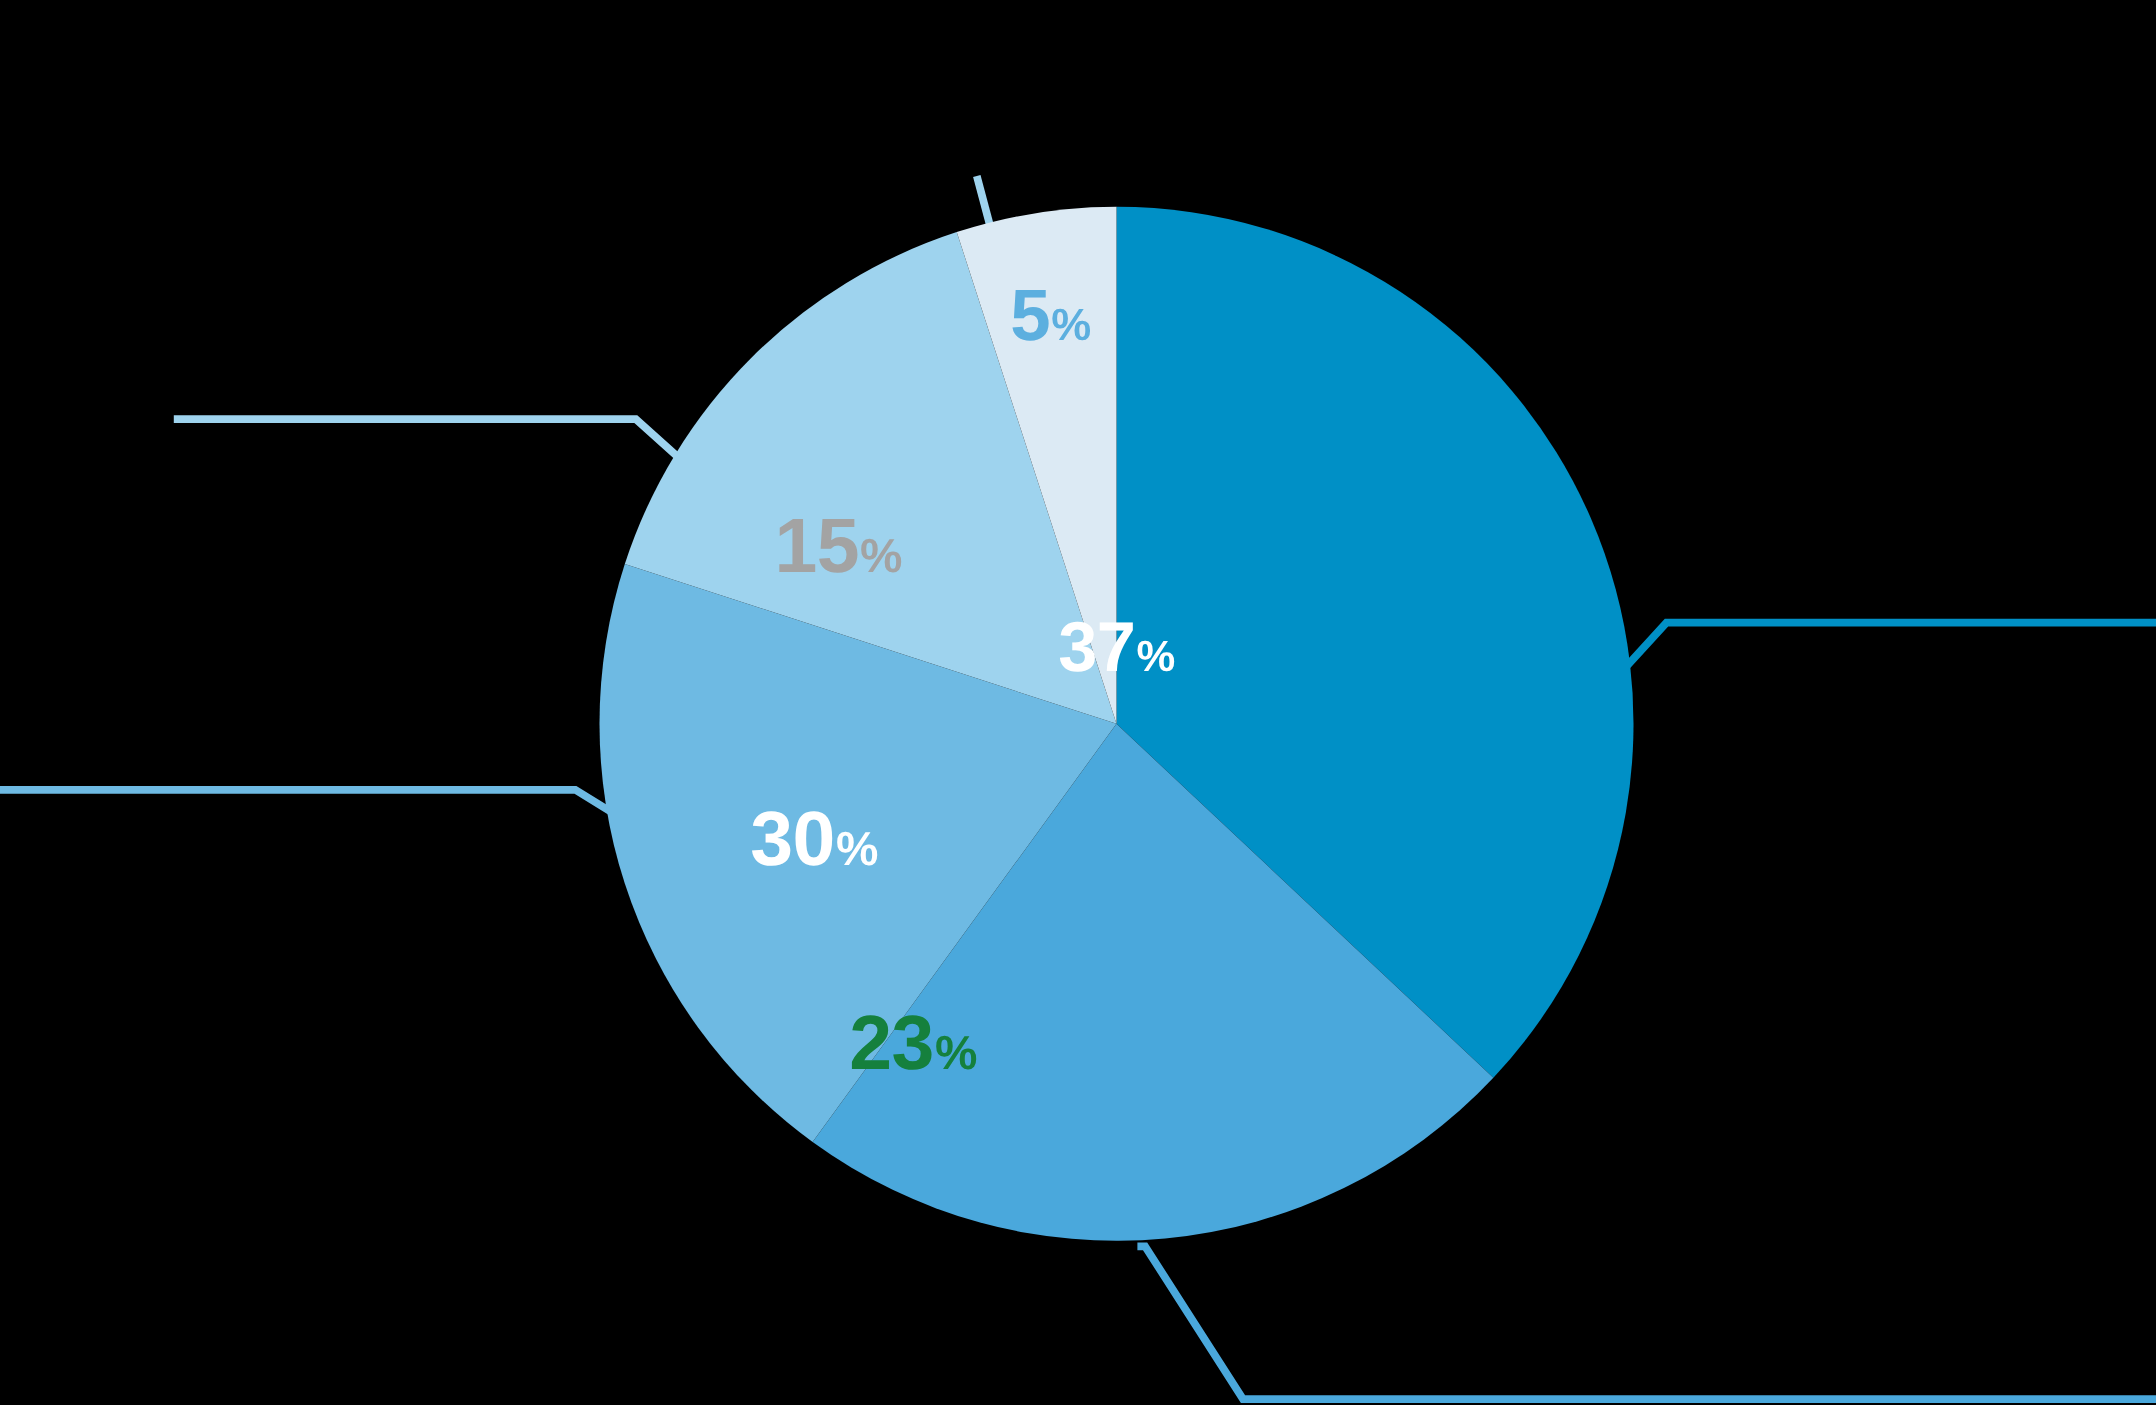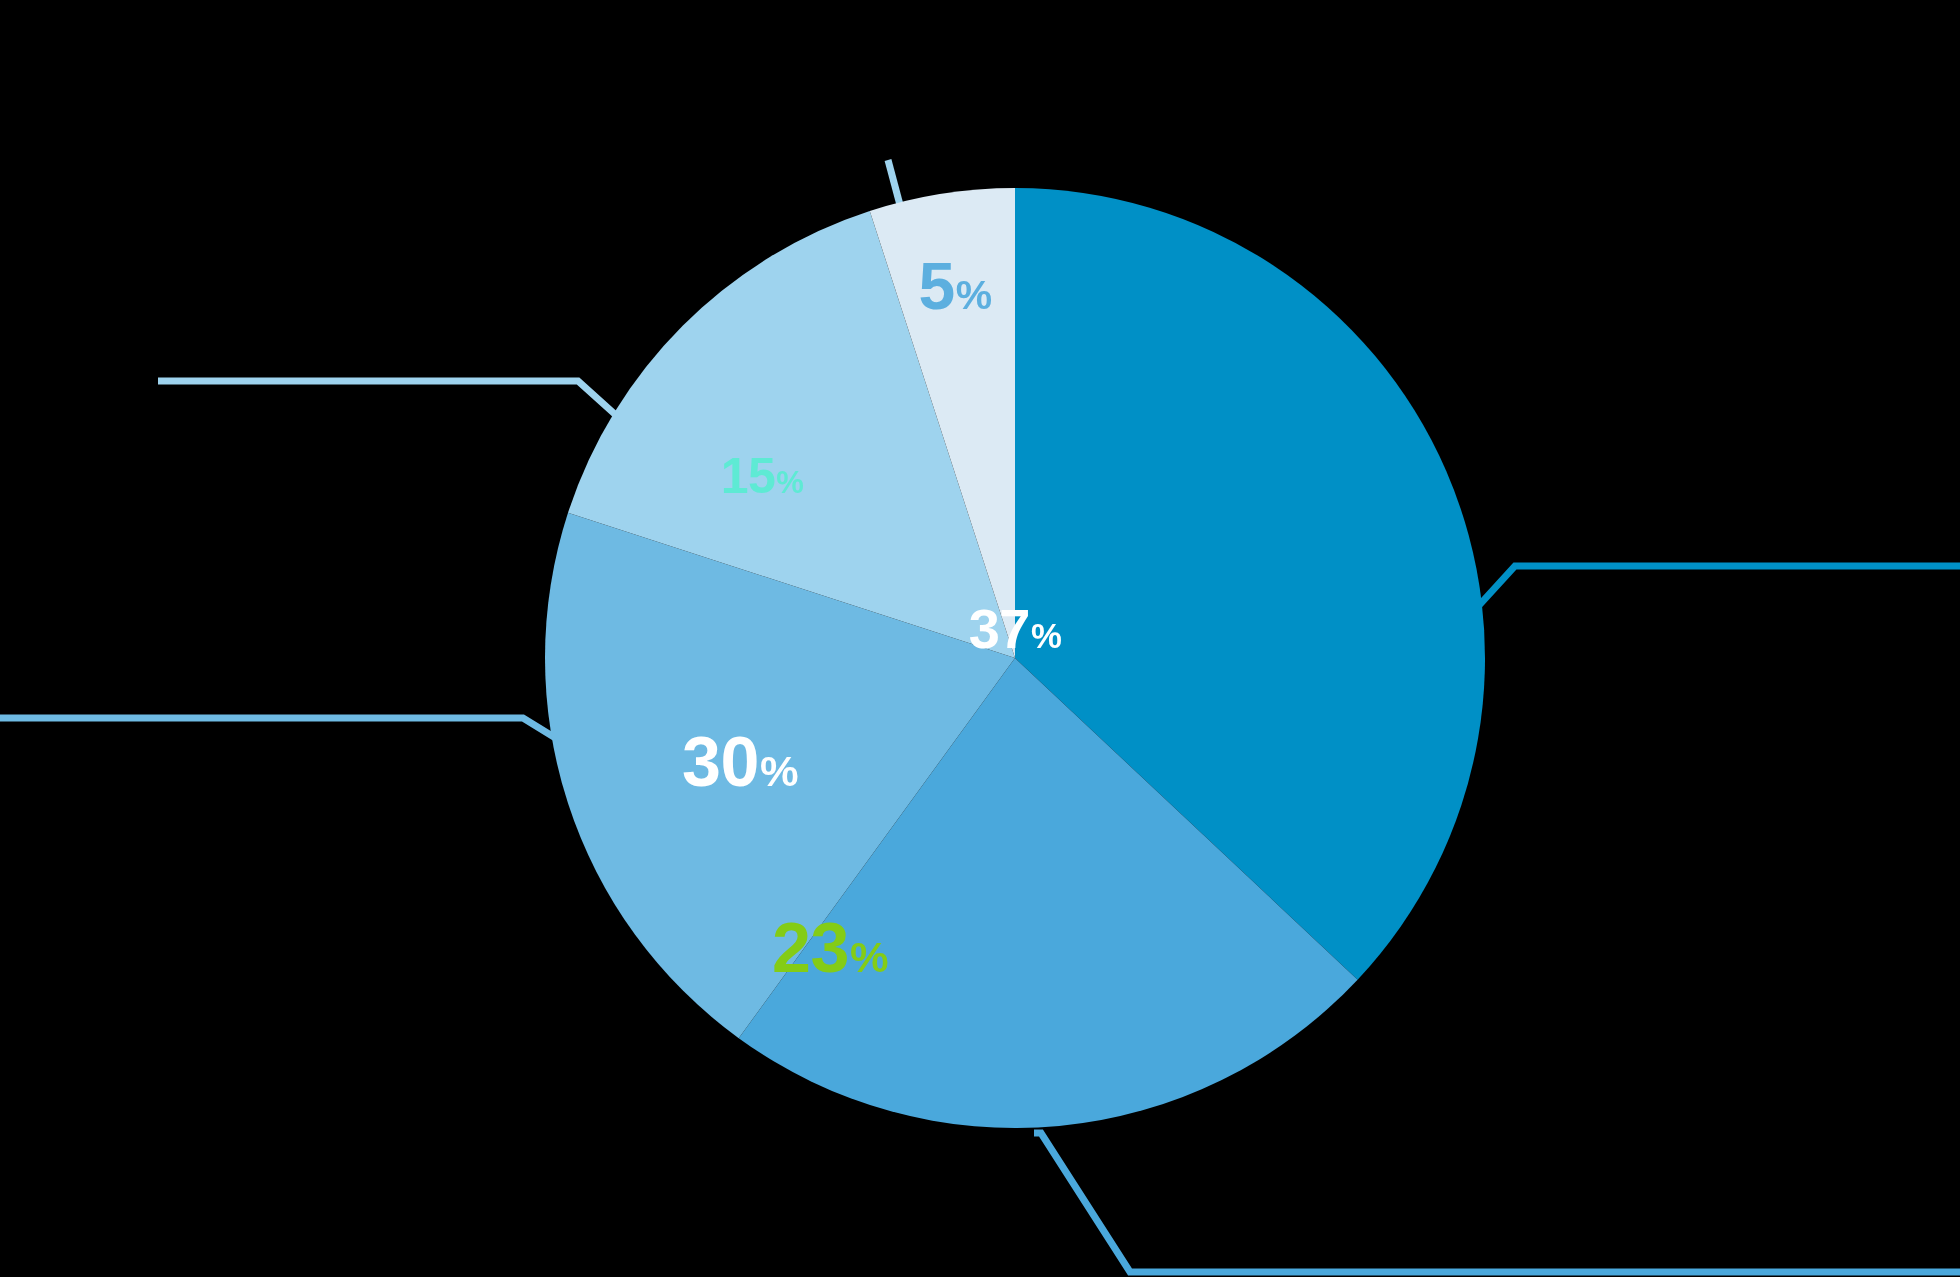--- a/index.html
+++ b/index.html
@@ -61,33 +61,33 @@
 
     <g id="pie-slices">
         <path d="M 1015 658 L 1015 188 A 470 470 0 0 1 1357.6152548880634 979.7371397864836 Z" fill="#0090c6"></path>
         <path d="M 1015 658 L 1357.6152548880634 979.7371397864836 A 470 470 0 0 1 738.7409314225376 1038.2379873562254 Z" fill="#4aa8dc"></path>
         <path d="M 1015 658 L 738.7409314225376 1038.2379873562254 A 470 470 0 0 1 568.0034373412778 512.7620126437746 Z" fill="#6ebae3"></path>
         <path d="M 1015 658 L 568.0034373412778 512.7620126437746 A 470 470 0 0 1 869.7620126437746 211.00343734127785 Z" fill="#9ed3ee"></path>
         <path d="M 1015 658 L 869.7620126437746 211.00343734127785 A 470 470 0 0 1 1014.9999999999999 188 Z" fill="#dceaf4"></path>
       </g>
   </svg>
 
-  <div class="pct-label" id="label-37" style="left: 1015px; top: 588px; font-size: 56px; color: rgb(255, 255, 255); margin-top: 41px;">
+  <div class="pct-label" id="label-37" style="left: 1015px; top: 588px; font-size: 64px; color: rgb(255, 255, 255);">
     <span class="pct-num">37</span><span class="pct-sign">%</span>
   </div>
 
-  <div class="pct-label" id="label-23" style="left: 830px; top: 948px; font-size: 70px; color: #84cc16;">
+  <div class="pct-label" id="label-23" style="left: 830px; top: 948px; font-size: 70px; color: #15803d;">
     <span class="pct-num">23</span><span class="pct-sign">%</span>
   </div>
 
   <div class="pct-label" id="label-20" style="left: 740px; top: 762px; font-size: 70px; color: rgb(255, 255, 255);">
     <span class="pct-num">30</span><span class="pct-sign">%</span>
   </div>
 
-  <div class="pct-label" id="label-15" style="left: 762px; top: 476px; font-size: 50px; color: #5eead4;">
+  <div class="pct-label" id="label-15" style="left: 762px; top: 496px; font-size: 70px; color: #a3a3a3;">
     <span class="pct-num">15</span><span class="pct-sign">%</span>
   </div>
 
   <div class="pct-label" id="label-5" style="left: 955px; top: 286px; font-size: 66px; color: rgb(92, 175, 223);">
     <span class="pct-num">5</span><span class="pct-sign">%</span>
   </div>
 
 </div>
 
 </body></html>

